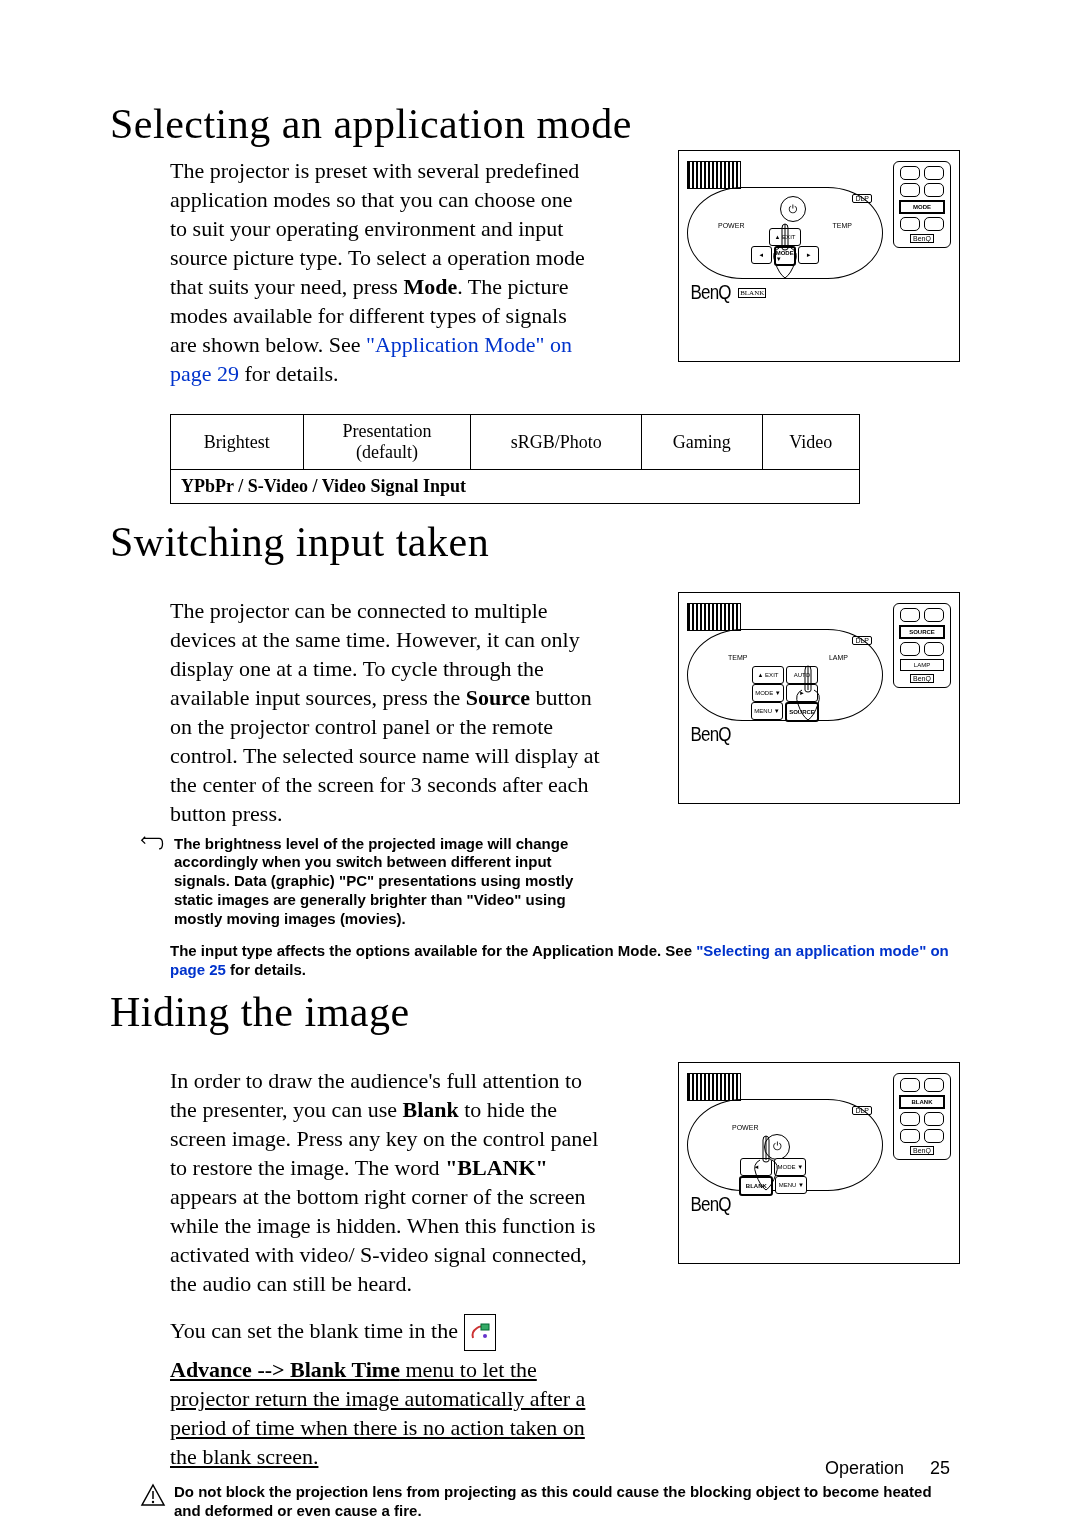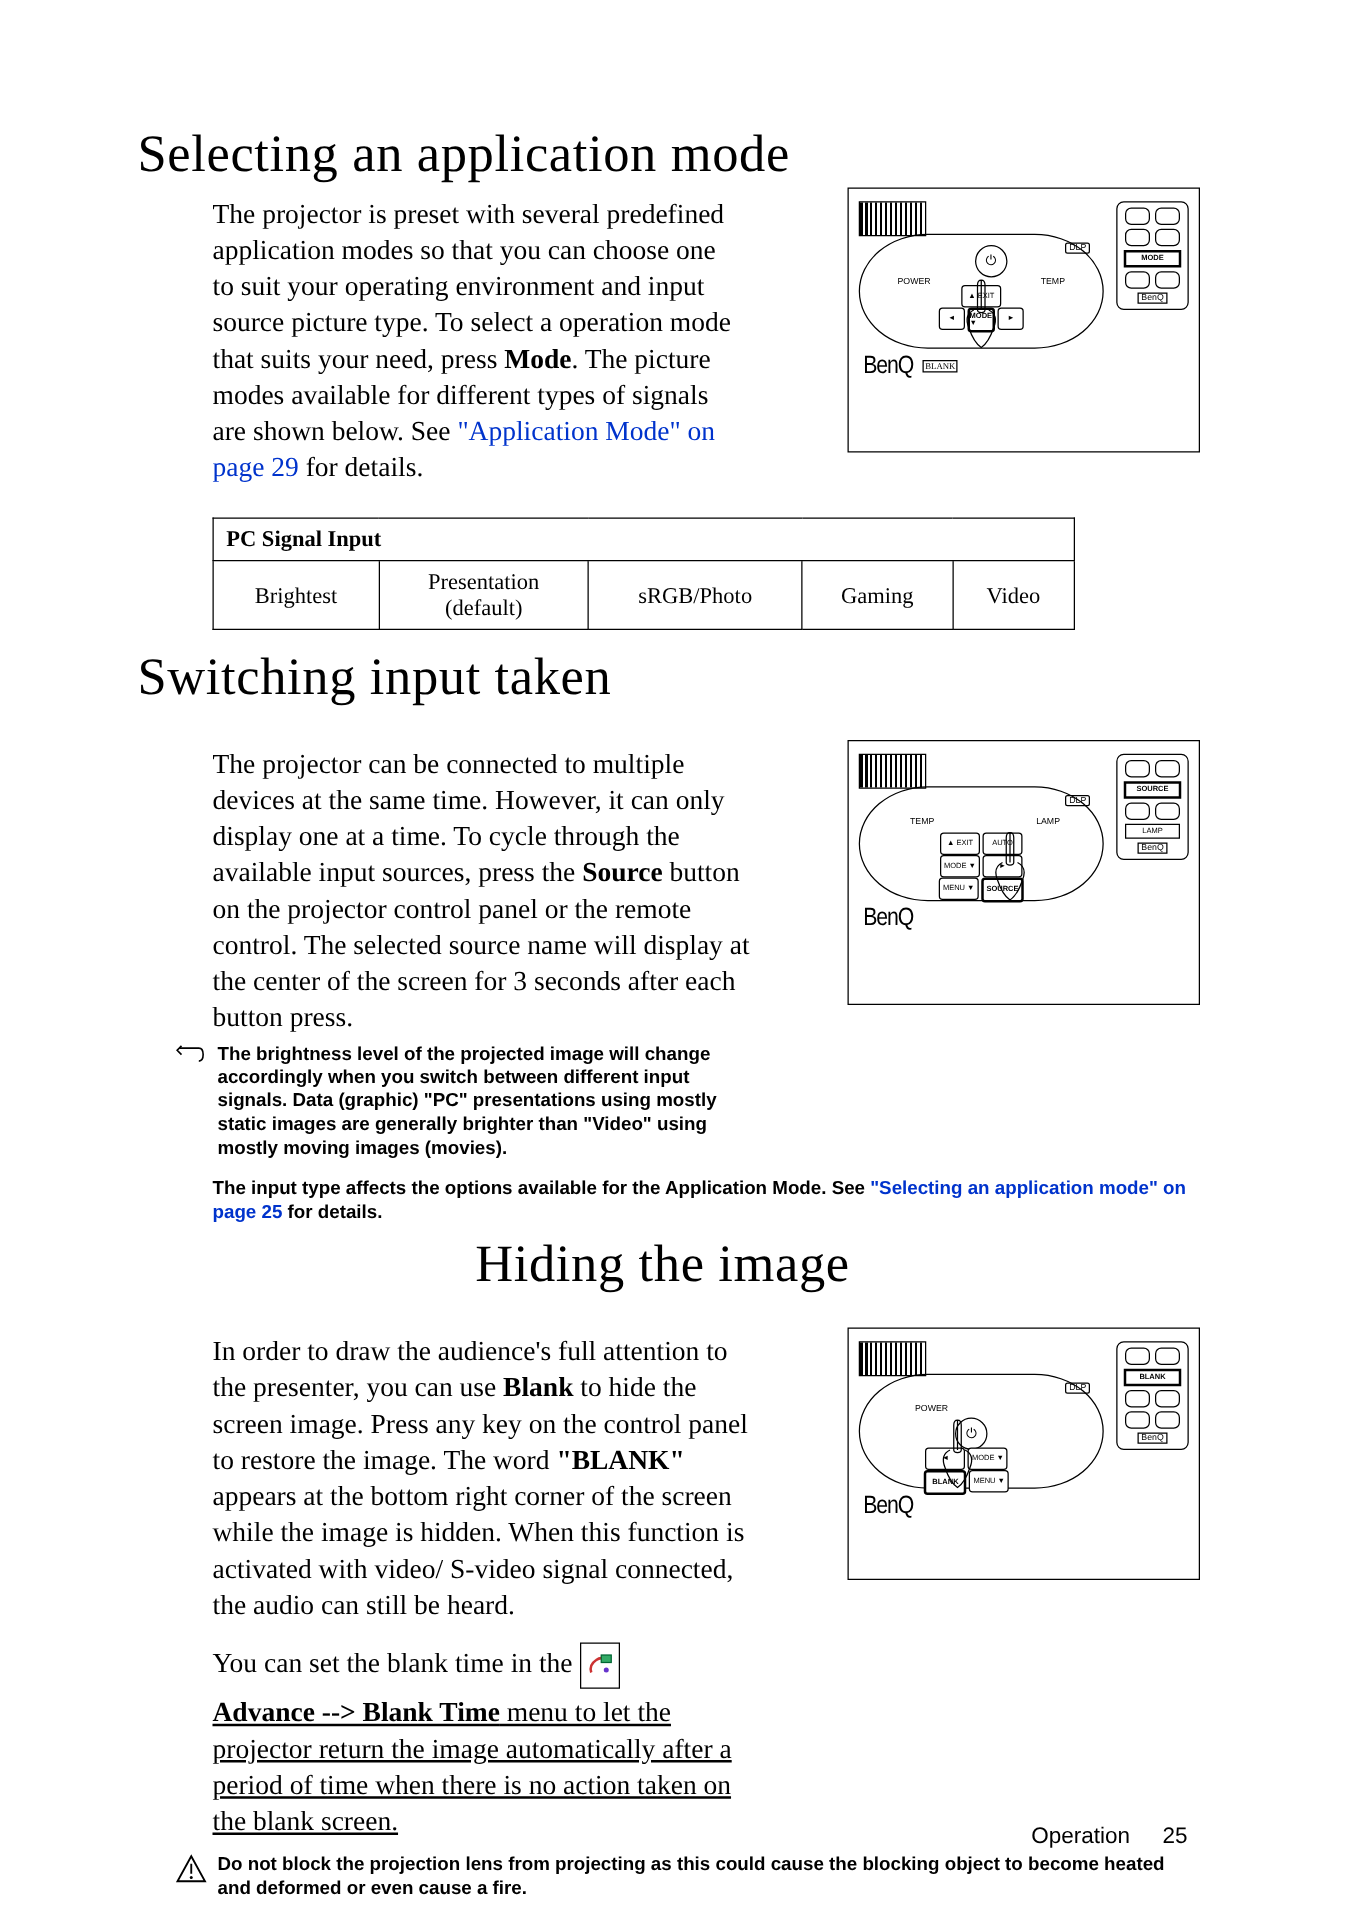--- a/index.html
+++ b/index.html
@@ -230,30 +230,30 @@
             <div style="font-size:7px;font-family:Arial;border:1px solid #000;padding:0 2px;">BenQ</div>
           </div>
         </div>
       </div>
     </div>
   </div>
 </div>
 
 <table class="modes">
   <tbody>
-      <tr>
-        <td class="hdr" colspan="5">PC Signal Input</td>
-      </tr>
   <tr>
     <td>Brightest</td>
     <td><span>Presentation</span><br><span>(default)</span></td>
     <td>sRGB/Photo</td>
     <td>Gaming</td>
     <td>Video</td>
   </tr>
+  <tr>
+        <td class="hdr" colspan="5">YPbPr / S-Video / Video Signal Input</td>
+      </tr>
 </tbody>
   </table>
 
 <h1>Switching input taken</h1>
 <div class="body-col" style="position:relative;">
   <p class="para-narrow2">
     <span>The projector can be connected to multiple devices at the same time. However, it can only display one at a time. To cycle through the available input sources, press the </span><span class="bold">Source</span><span> button on the projector control panel or the remote control. The selected source name will display at the center of the screen for 3 seconds after each button press.</span>
   </p>
 
   <div class="diagram-box" style="top:-4px; right:-10px; height:210px;">
@@ -321,21 +321,21 @@
   </div>
   <div class="note-text" style="width:430px;">The brightness level of the projected image will change accordingly when you switch between different input signals. Data (graphic) "PC" presentations using mostly static images are generally brighter than "Video" using mostly moving images (movies).</div>
 </div>
 
 <div class="note-row" style="margin-left:60px;margin-top:14px;">
   <div class="note-text" style="width:780px;">
     <span>The input type affects the options available for the Application Mode. See </span><span class="link">"Selecting an application mode" on page 25</span><span> for details.</span>
   </div>
 </div>
 
-<h1 style="margin-top:8px;text-align:center;">Hiding the image</h1>
+<h1 style="margin-top:8px;">Hiding the image</h1>
 <div class="body-col" style="position:relative;">
   <p class="para-narrow2">
     <span>In order to draw the audience's full attention to the presenter, you can use </span><span class="bold">Blank</span><span> to hide the screen image. Press any key on the control panel to restore the image. The word </span><span class="bold">"</span><span class="bold">BLANK</span><span class="bold">"</span><span> appears at the bottom right corner of the screen while the image is hidden. When this function is activated with video/ S-video signal connected, the audio can still be heard.</span>
   </p>
   <p class="para-narrow2" style="margin-top:16px;">
     <span>You can set the blank time in the </span>
     <span class="adv-icon">
       <svg width="22" height="18" viewBox="0 0 22 18">
           <path d="M4 16 q-2 -6 4 -10 q4 -3 8 0" stroke="#c33" stroke-width="2" fill="none"></path>
           <rect x="12" y="2" width="8" height="6" fill="#3a6" stroke="#063"></rect>

